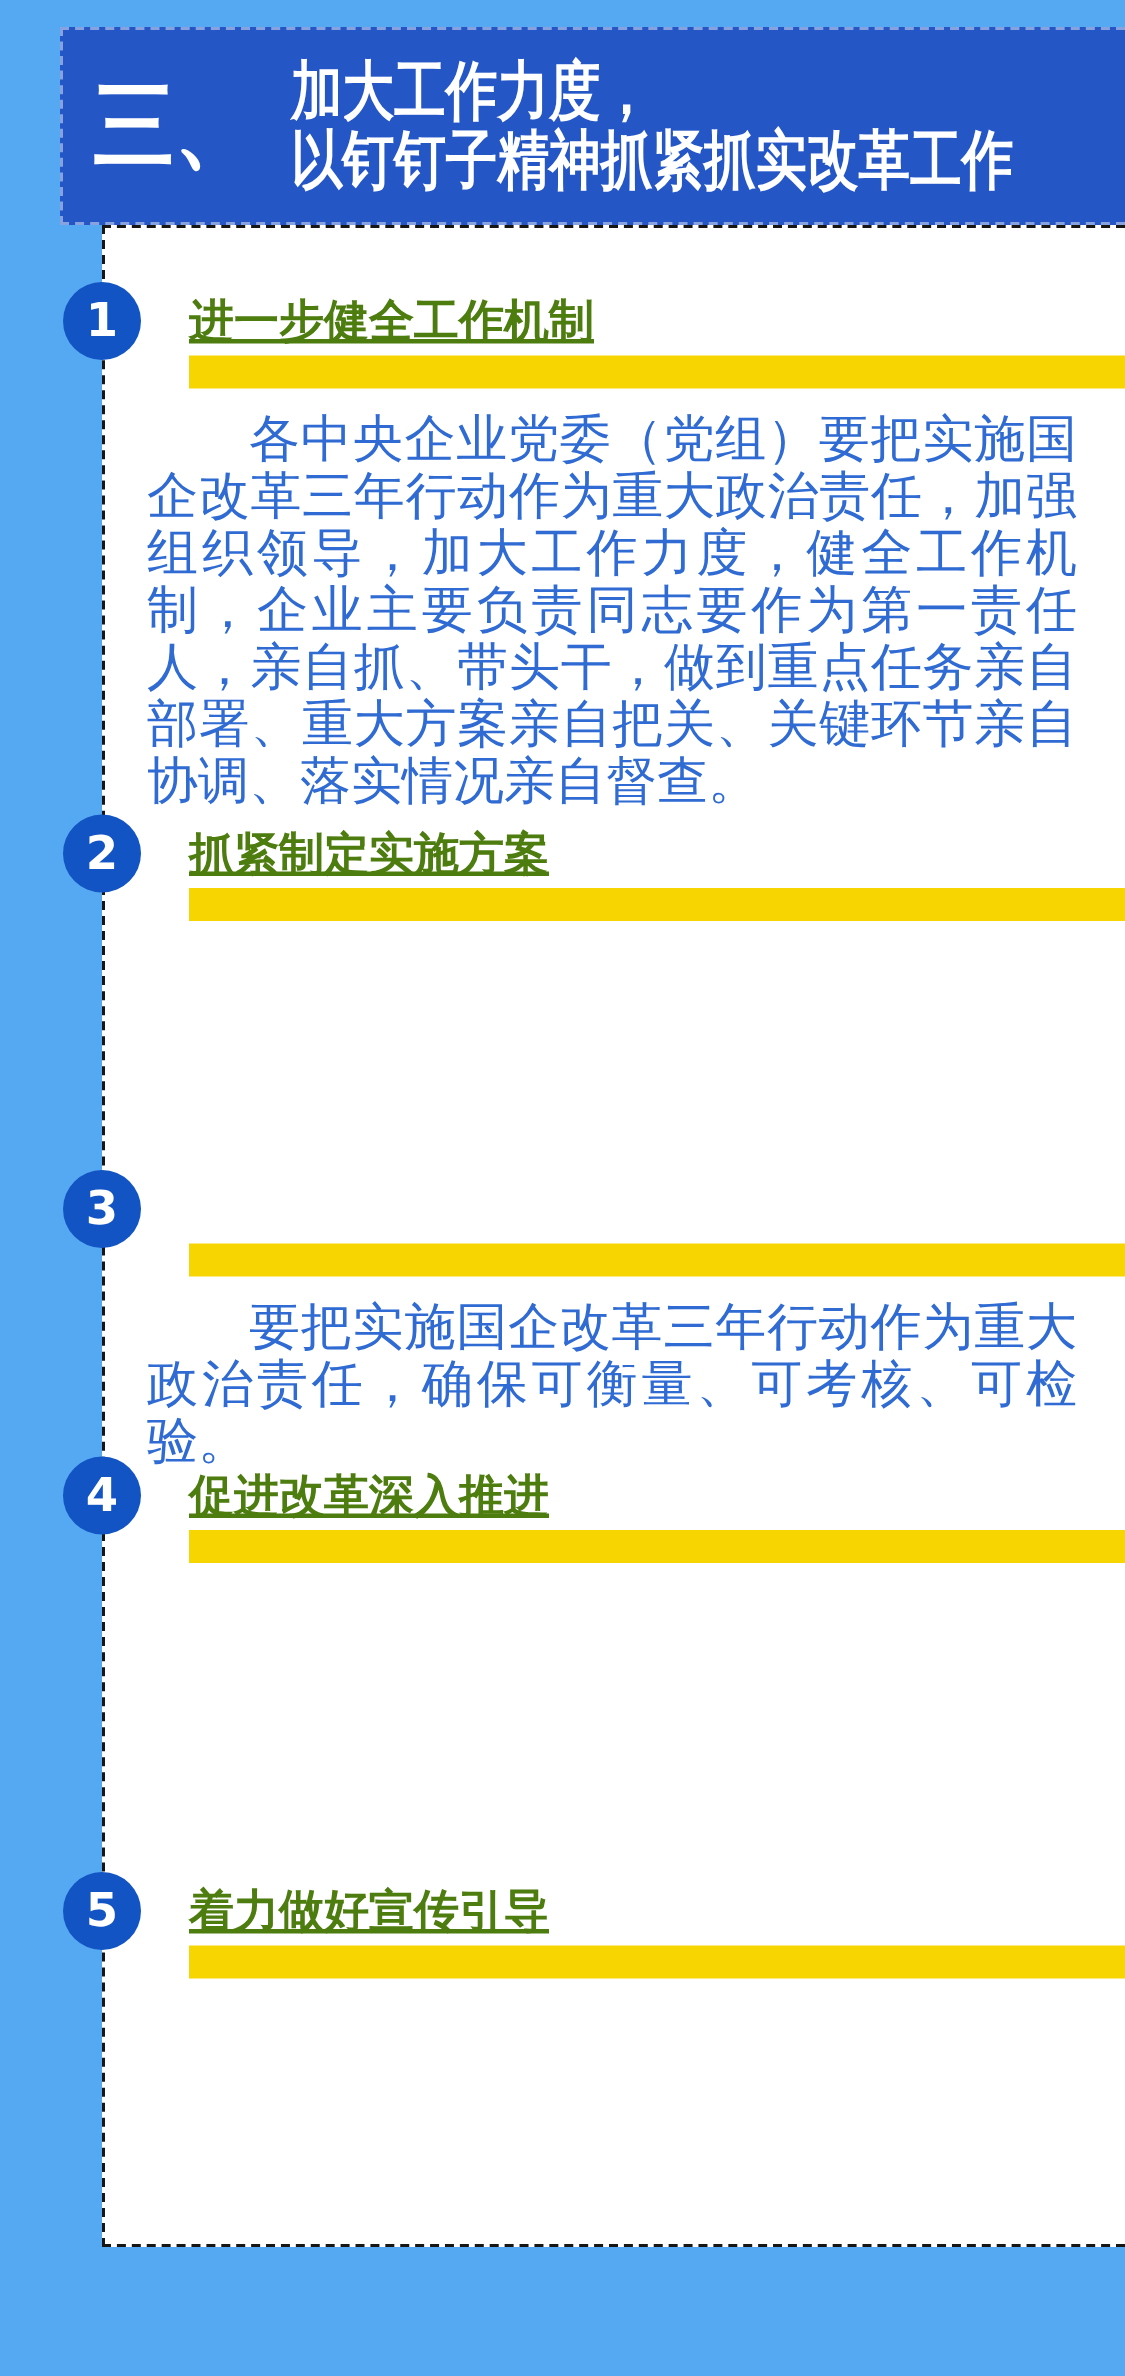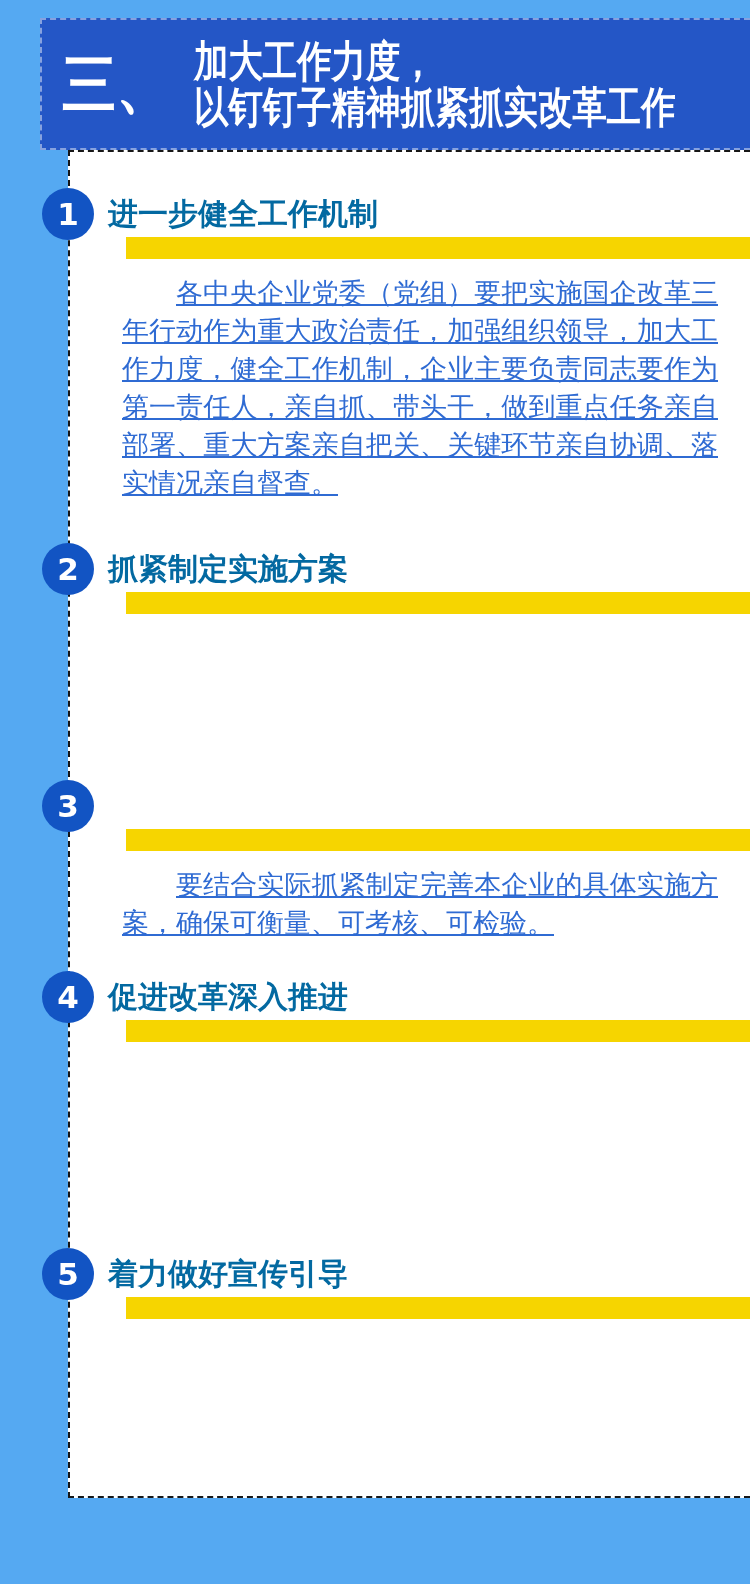--- a/index.html
+++ b/index.html
@@ -42,34 +42,34 @@
 
   .section { position:absolute; left:0; right:0; }
   .sec-row { display:flex; align-items:center; }
   .badge {
     margin-left:-28px; width:52px; height:52px; flex:0 0 52px;
     border-radius:50%; background:#1254C3;
     color:#ffffff; font-size:31px; font-weight:bold;
     display:flex; align-items:center; justify-content:center;
   }
   .sec-heading {
-    margin-left:14px;
-    font-size:30px; font-weight:900; color:#0369a1; letter-spacing:0;
+    margin-left:32px;
+    font-size:30px; font-weight:900; color:#4d7c0f; letter-spacing:0;
     white-space:nowrap;
+    text-decoration:underline;
   }
   .sec-bar {
     height:22px; margin-top:-3px; margin-left:56px;
     background:#F6D500;
   }
   .sec-body {
-    margin:15px 32px 0 52px;
-    font-size:27px; line-height:38px; color:#2F6BD3;
+    margin:15px 32px 0 28px;
+    font-size:34px; line-height:38px; color:#2F6BD3;
     text-indent:2em; text-align:justify;
     font-weight:500;
-    text-decoration:underline;
   }
 
   
   .footer {
     position:absolute; left:0; right:0; top:1589px;
     text-align:center;
     color:#ffffff; font-size:28px; font-weight:bold; letter-spacing:3px;
   }
 </style>
 </head>
@@ -106,21 +106,21 @@
     <div class="sec-bar"></div>
   </section>
 
   <section class="section" style="top:628px">
     <div class="sec-row">
       <div class="badge">
         <span>3</span>
       </div>
     </div>
     <div class="sec-bar"></div>
-    <p class="sec-body">要结合实际抓紧制定完善本企业的具体实施方案，确保可衡量、可考核、可检验。</p>
+    <p class="sec-body">要把实施国企改革三年行动作为重大政治责任，确保可衡量、可考核、可检验。</p>
   </section>
 
   <section class="section" style="top:819px">
     <div class="sec-row">
       <div class="badge">
         <span>4</span>
       </div>
       <h2 class="sec-heading">促进改革深入推进</h2>
     </div>
     <div class="sec-bar"></div>

